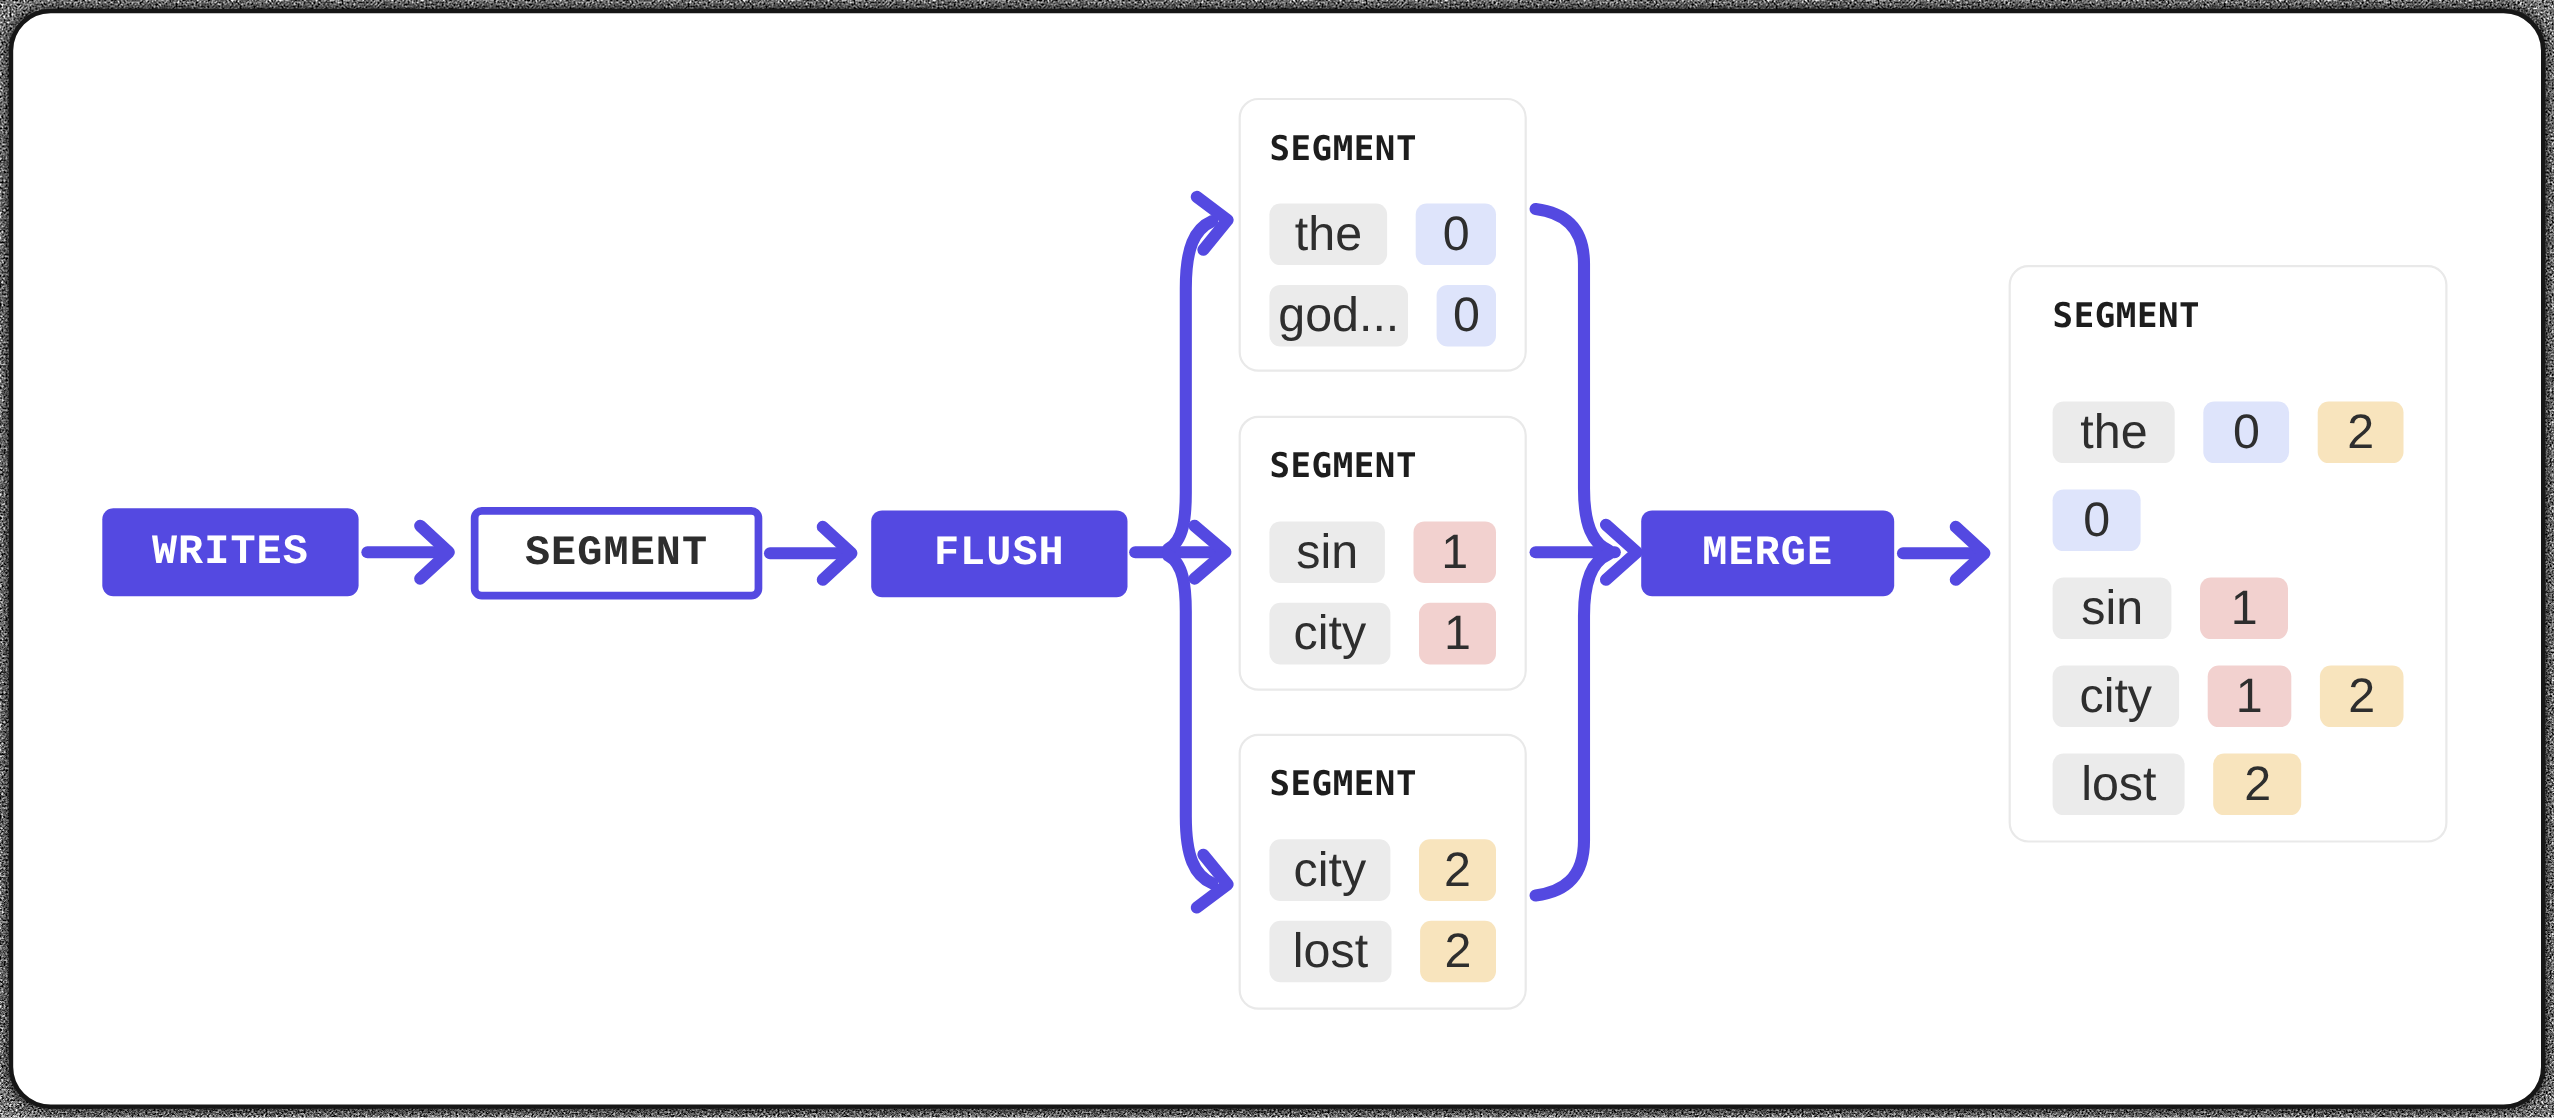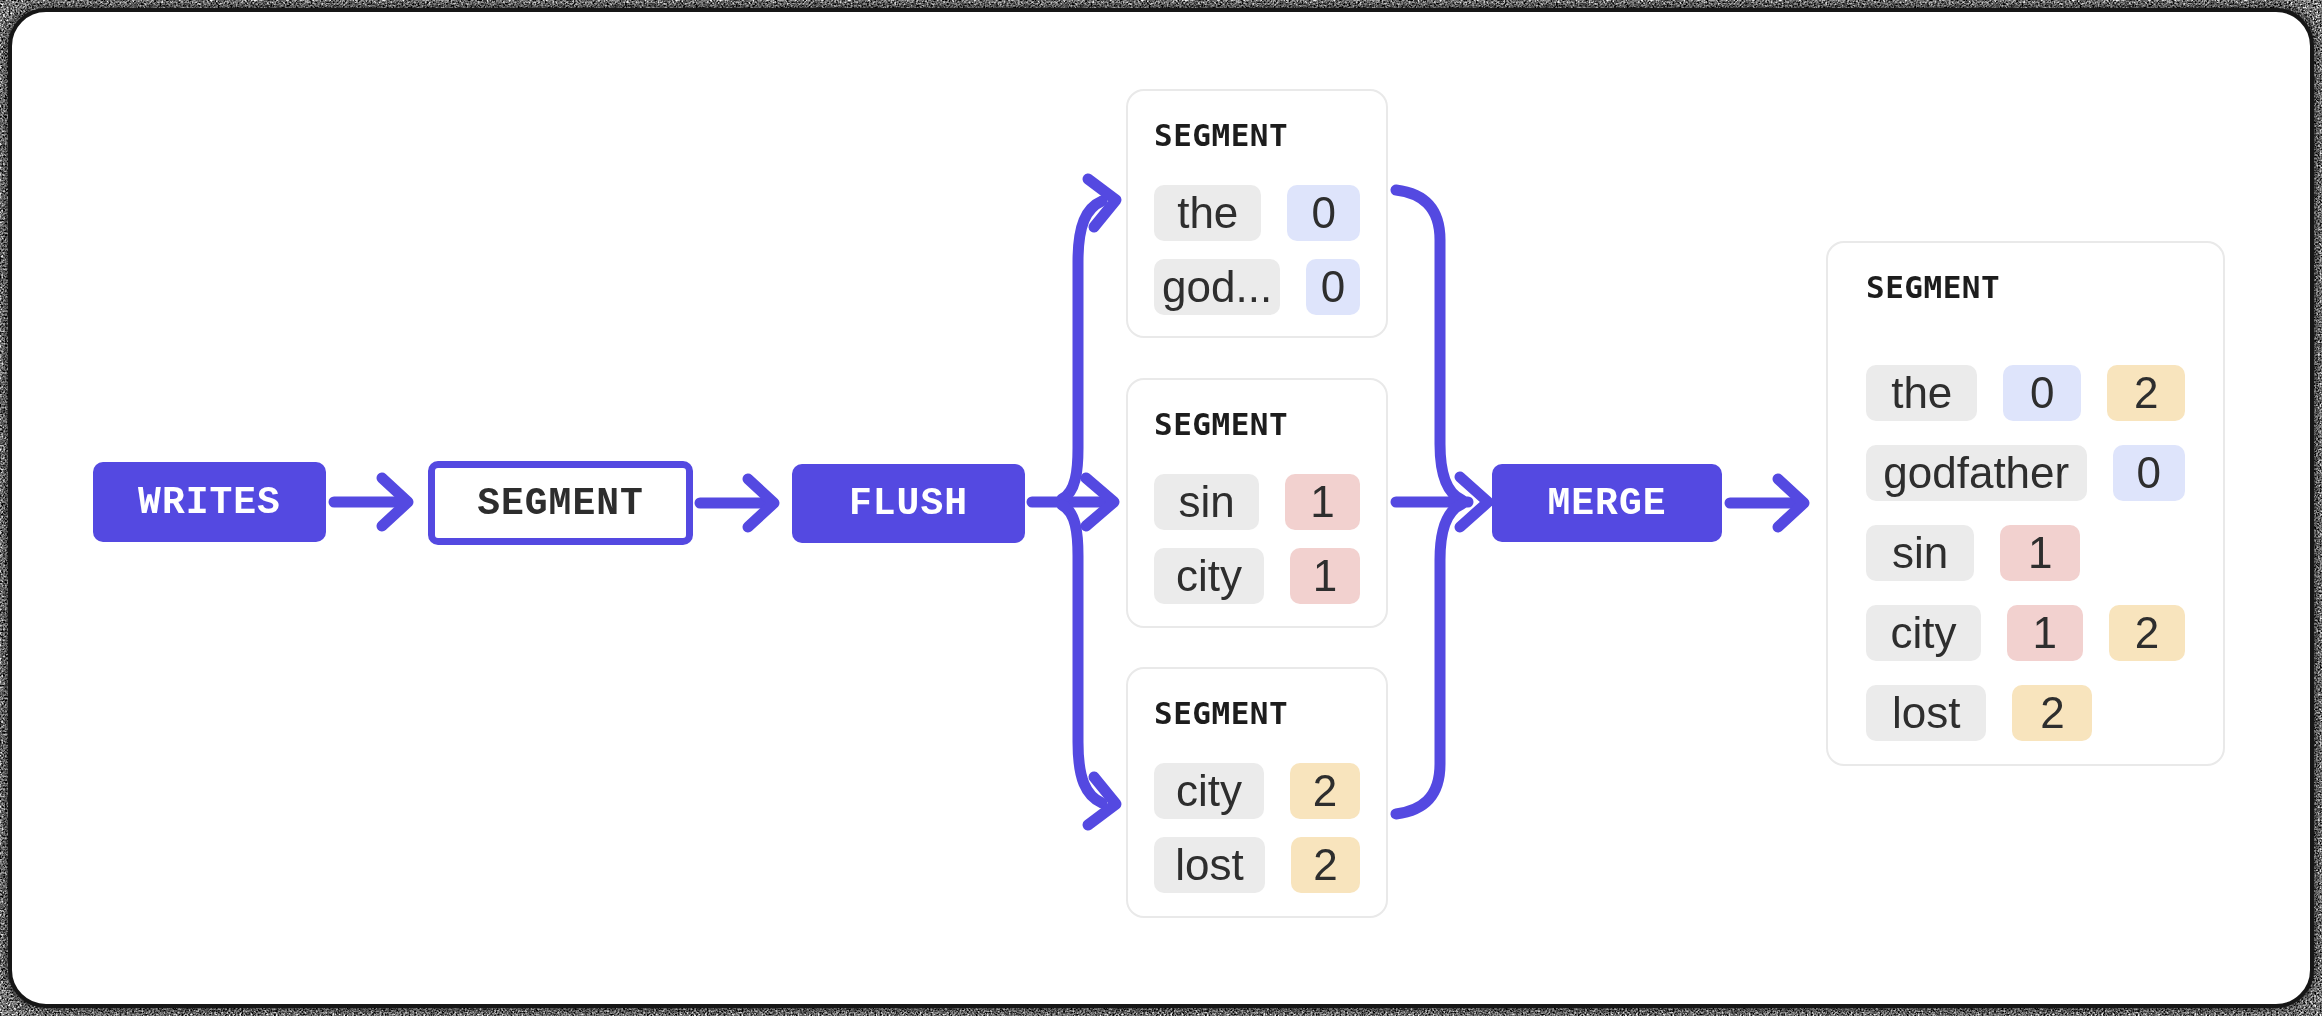--- a/index.html
+++ b/index.html
@@ -156,21 +156,20 @@
 
     <div class="card" id="seg-merged">
       <div class="card-title">SEGMENT</div>
       <div class="rows">
           <div class="seg-row">
             <div class="chip chip-term">the</div>
             <div class="chip chip-val chip-blue">0</div>
             <div class="chip chip-val chip-yellow">2</div>
           </div>
           <div class="seg-row">
-            <div class="chip chip-term">godfather</div>
             <div class="chip chip-val chip-blue">0</div>
           </div>
           <div class="seg-row">
             <div class="chip chip-term">sin</div>
             <div class="chip chip-val chip-pink">1</div>
           </div>
           <div class="seg-row">
             <div class="chip chip-term">city</div>
             <div class="chip chip-val chip-pink">1</div>
             <div class="chip chip-val chip-yellow">2</div>

